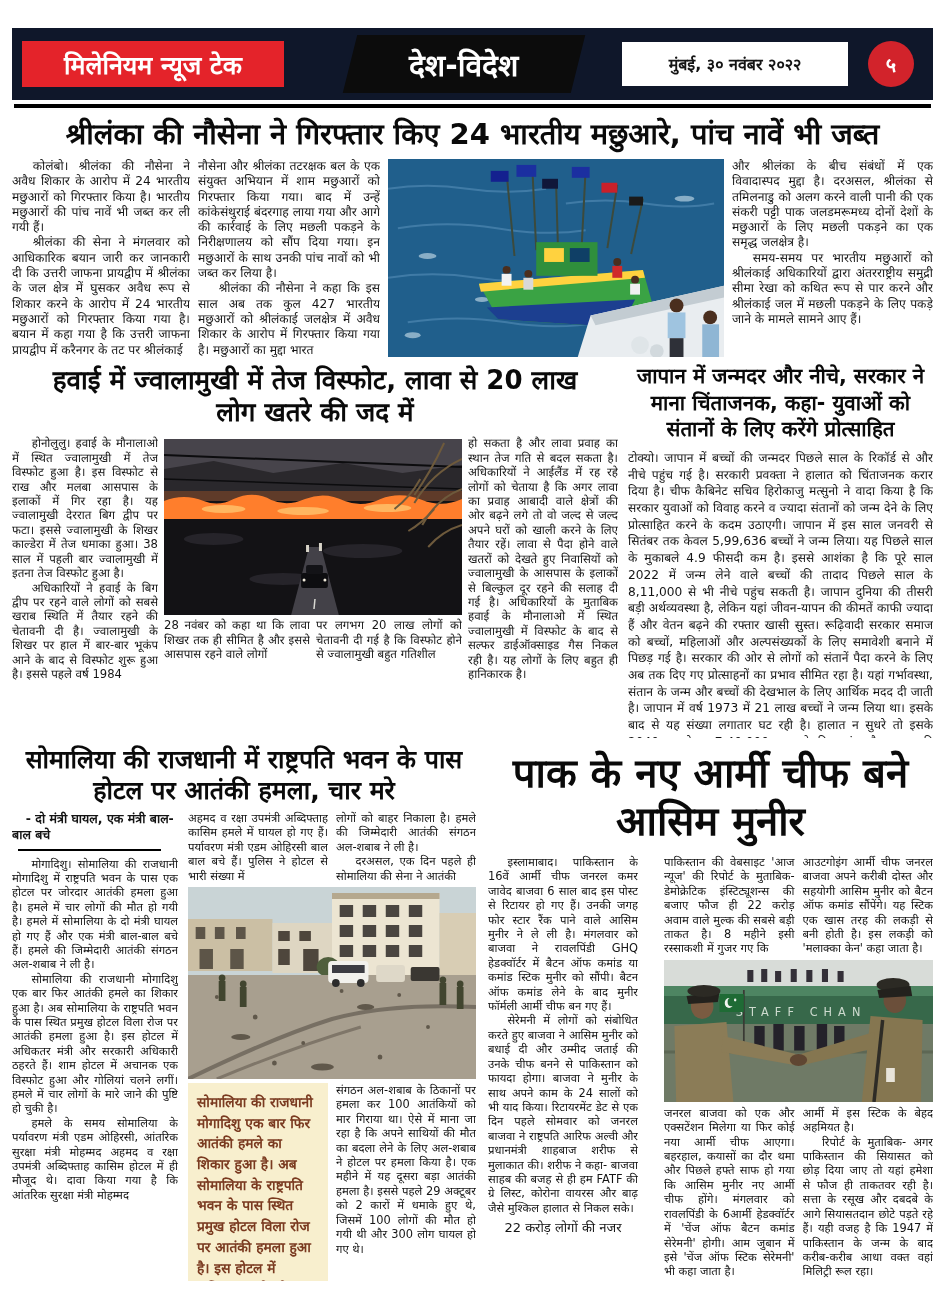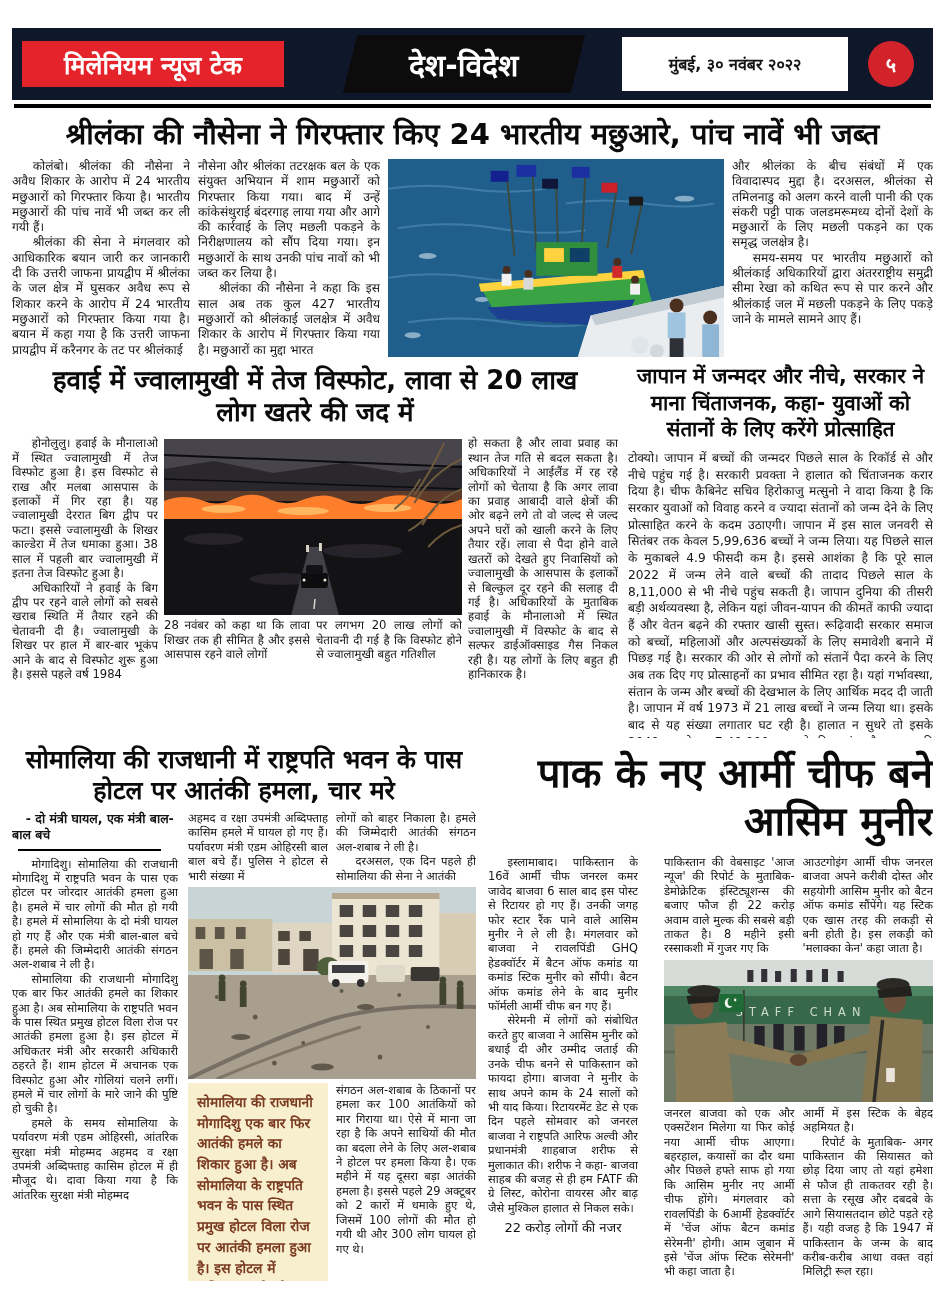--- a/index.html
+++ b/index.html
@@ -6,21 +6,21 @@
   html,body{background:#dfdfdf}
   .page{width:945px;height:1296px;margin:0 auto;background:#fff;padding:28px 12px 8px;
         font-family:"DejaVu Sans",sans-serif;color:#141414;overflow:hidden;position:relative}
   
   .masthead{height:72px;background:#0f172a;display:flex;align-items:center;padding:0 10px}
   .brand{width:262px;height:46px;background:#e4232a;display:flex;align-items:center;justify-content:center;
          color:#fff;font-weight:700;font-size:25px;white-space:nowrap}
   .section-box{width:228px;height:58px;background:#0c0c0c;transform:skewX(-14deg);
          display:flex;align-items:center;justify-content:center;margin-left:66px}
   .section-box .unskew{transform:skewX(14deg);color:#fff;font-size:30px;font-weight:700;white-space:nowrap}
-  .datebox{width:226px;height:54px;background:#fff;display:flex;align-items:center;justify-content:center;
+  .datebox{width:226px;height:44px;background:#fff;display:flex;align-items:center;justify-content:center;
          font-weight:700;font-size:16px;margin-left:44px;white-space:nowrap}
   .pagenum{width:46px;height:46px;border-radius:50%;background:#d2232b;color:#fff;display:flex;
          align-items:center;justify-content:center;font-size:20px;font-weight:700;margin-left:20px}
   .thick-rule{border-top:4.5px solid #000;margin:4px 2px 2px}
   
   .body{font-size:12.2px;line-height:15.3px;text-align:justify;overflow:hidden}
   .body p{text-indent:1.7em}
   .cont p:first-child{text-indent:0}
   .frag{text-indent:0}
   figure{overflow:hidden}
@@ -44,21 +44,21 @@
         border-bottom:1.5px solid #000}
   .row3 .body{font-size:11.4px;line-height:14.4px}
   .art4 h2{font-size:25px;text-align:center;line-height:1.22;padding:0 10px 5px}
   .art4-grid{display:grid;grid-template-columns:166px 1fr;column-gap:10px;overflow:hidden}
   .byline{font-weight:700;font-size:12.5px;line-height:1.3;text-indent:1.1em}
   .byline-rule{border-top:2px solid #000;width:86%;margin:5px 2px 6px 6px}
   .two{display:grid;grid-template-columns:1fr 1fr;column-gap:8px}
   figure.street{height:192px;margin:4px 0}
   .highlight{background:#f8efce;color:#7a3a20;font-weight:700;font-size:13.8px;line-height:1.5;
              padding:9px 9px;height:198px;text-align:left;overflow:hidden}
-  .art5 h2.huge{font-size:40px;text-align:right;line-height:1.2;padding:4px 0 10px}
+  .art5 h2.huge{font-size:40px;text-align:center;line-height:1.2;padding:4px 0 10px}
   .art5-grid{display:grid;grid-template-columns:150px 1fr;column-gap:26px;overflow:hidden}
   figure.ceremony{height:142px;margin:4px 0}
   .subhead{font-weight:400;font-size:13px;text-align:center;margin-top:3px}
   .colwrap,.rightwrap{overflow:hidden}
 </style>
 </head>
 <body>
 
 <div class="page">
 

